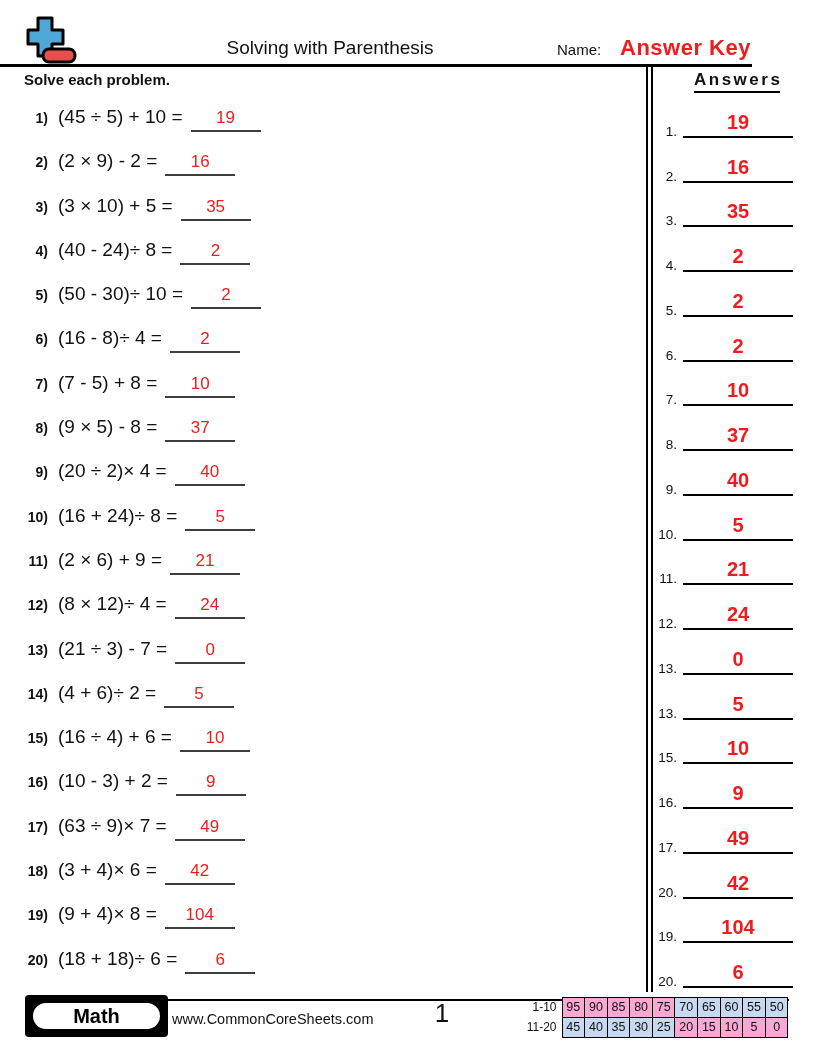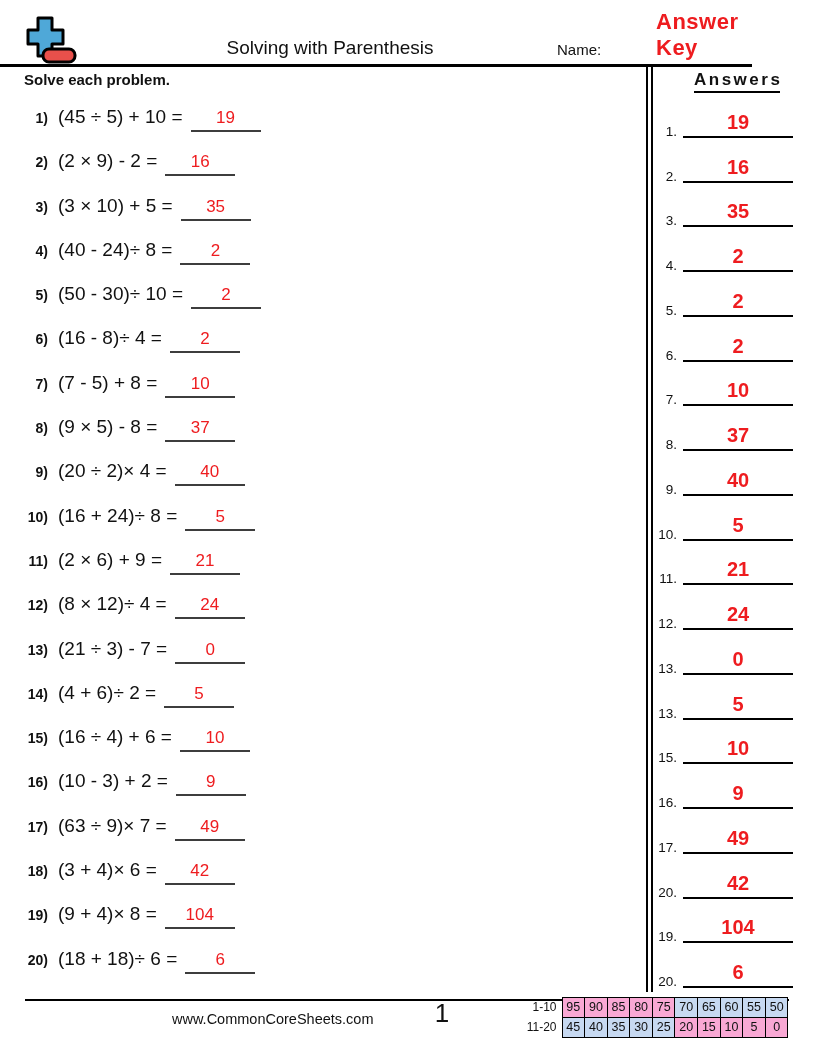--- a/index.html
+++ b/index.html
@@ -11,21 +11,21 @@
     --red:#ee1c1f; --logo-blue:#4fa8d8; --logo-red:#e8504b; --hl:#c7d9f1;
   }
 
   
   .header { position:absolute; top:0; left:0; width:752px; height:67px; border-bottom:3px solid #000; }
   .logo { position:absolute; left:26px; top:16px; }
   .logo-plus { fill:var(--logo-blue); stroke:#000; stroke-width:3; stroke-linejoin:round; }
   .logo-minus { fill:var(--logo-red); stroke:#000; stroke-width:3; stroke-linejoin:round; }
   .title { position:absolute; left:130px; width:400px; bottom:5px; text-align:center; font-size:19px; }
   .name-label { position:absolute; left:557px; bottom:6px; font-size:15px; }
-  .answer-key { position:absolute; left:656px; bottom:3px; font-size:22px; font-weight:bold; color:var(--red); letter-spacing:.5px; }
+  .answer-key { position:absolute; left:620px; bottom:3px; font-size:22px; font-weight:bold; color:var(--red); letter-spacing:.5px; }
 
   
   .instructions { position:absolute; top:71px; left:24px; font-size:15px; font-weight:bold; }
 
   
   .problems { position:absolute; top:96px; left:25px; width:595px; }
   .prow { height:44.3px; display:flex; align-items:baseline; padding-top:10px; }
   .pnum { flex:none; width:23px; text-align:right; font-weight:bold; font-size:14px; margin-right:10px; }
   .pexp { font-size:19px; white-space:pre; }
   .pans { flex:none; width:70px; margin-left:8px; text-align:center; font-size:17px;
@@ -263,20 +263,25 @@
         </div>
         <div class="arow">
           <span class="anum">20.</span>
           <span class="aval">6</span>
         </div>
       </div>
   </div>
 
   <div class="footer-line"></div>
 
+  <div class="subject-box">
+    <div class="subject-pill">
+      <span>Math</span>
+    </div>
+  </div>
 
   <div class="website">www.CommonCoreSheets.com</div>
   <div class="page-num">1</div>
 
   <div class="score-block">
     <table>
       <tbody id="score-body">
           <tr>
             <td class="label">1-10</td>
             <td>95</td>

